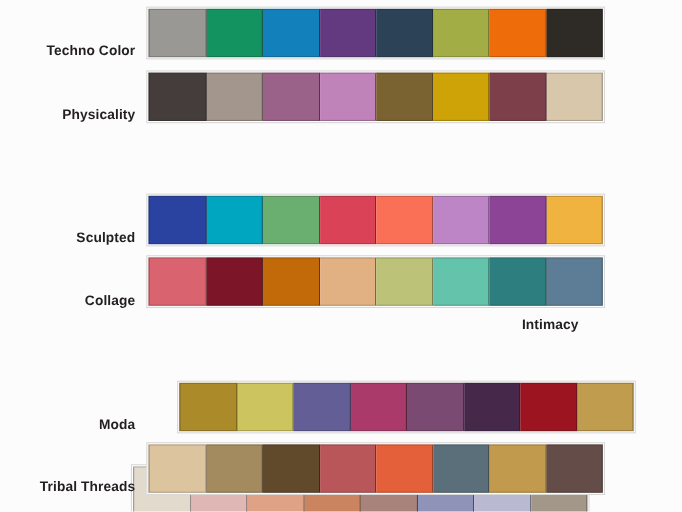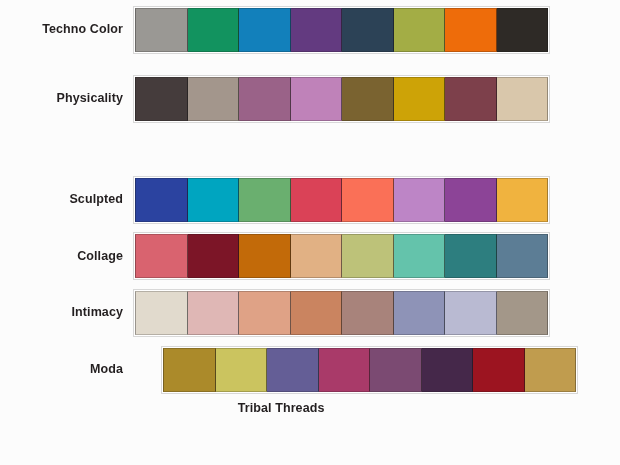--- a/index.html
+++ b/index.html
@@ -21,21 +21,21 @@
     background: #fcfcfc;
     box-sizing: border-box;
   }
 
   .palette-row {
     position: absolute;
     left: 0;
     width: 536px;
     height: 48px;
     display: flex;
-    align-items: center;
+    align-items: flex-end;
   }
 
   .row-label {
     width: 133px;
     flex: 0 0 133px;
     text-align: right;
     padding-right: 10px;
     box-sizing: border-box;
     font-size: 12.5px;
     font-weight: bold;
@@ -82,21 +82,21 @@
         <div class="swatch" style="background-color: rgb(154, 152, 148);"></div>
         <div class="swatch" style="background-color: rgb(18, 147, 95);"></div>
         <div class="swatch" style="background-color: rgb(18, 128, 187);"></div>
         <div class="swatch" style="background-color: rgb(99, 58, 128);"></div>
         <div class="swatch" style="background-color: rgb(44, 66, 86);"></div>
         <div class="swatch" style="background-color: rgb(163, 173, 69);"></div>
         <div class="swatch" style="background-color: rgb(238, 108, 10);"></div>
         <div class="swatch" style="background-color: rgb(46, 42, 38);"></div>
       </div>
     </div>
-    <div class="palette-row" style="top: 75px;">
+    <div class="palette-row" style="top: 64px;">
       <div class="row-label">Physicality</div>
       <div class="swatch-strip">
         <div class="swatch" style="background-color: rgb(69, 60, 60);"></div>
         <div class="swatch" style="background-color: rgb(163, 150, 140);"></div>
         <div class="swatch" style="background-color: rgb(154, 98, 136);"></div>
         <div class="swatch" style="background-color: rgb(191, 130, 185);"></div>
         <div class="swatch" style="background-color: rgb(122, 99, 48);"></div>
         <div class="swatch" style="background-color: rgb(205, 163, 7);"></div>
         <div class="swatch" style="background-color: rgb(125, 64, 75);"></div>
         <div class="swatch" style="background-color: rgb(217, 199, 171);"></div>
@@ -121,21 +121,21 @@
         <div class="swatch" style="background-color: rgb(217, 99, 111);"></div>
         <div class="swatch" style="background-color: rgb(124, 21, 39);"></div>
         <div class="swatch" style="background-color: rgb(194, 106, 9);"></div>
         <div class="swatch" style="background-color: rgb(225, 177, 132);"></div>
         <div class="swatch" style="background-color: rgb(189, 194, 121);"></div>
         <div class="swatch" style="background-color: rgb(100, 195, 171);"></div>
         <div class="swatch" style="background-color: rgb(45, 126, 127);"></div>
         <div class="swatch" style="background-color: rgb(92, 125, 149);"></div>
       </div>
     </div>
-    <div class="palette-row" style="top: 289px;">
+    <div class="palette-row" style="top: 289px; flex-direction: column;">
       <div class="row-label">Intimacy</div>
       <div class="swatch-strip">
         <div class="swatch" style="background-color: rgb(225, 218, 205);"></div>
         <div class="swatch" style="background-color: rgb(223, 183, 181);"></div>
         <div class="swatch" style="background-color: rgb(223, 162, 134);"></div>
         <div class="swatch" style="background-color: rgb(202, 132, 96);"></div>
         <div class="swatch" style="background-color: rgb(168, 131, 123);"></div>
         <div class="swatch" style="background-color: rgb(142, 147, 183);"></div>
         <div class="swatch" style="background-color: rgb(185, 186, 210);"></div>
         <div class="swatch" style="background-color: rgb(163, 151, 137);"></div>
@@ -147,21 +147,21 @@
         <div class="swatch" style="background-color: rgb(171, 138, 42);"></div>
         <div class="swatch" style="background-color: rgb(203, 196, 95);"></div>
         <div class="swatch" style="background-color: rgb(100, 94, 150);"></div>
         <div class="swatch" style="background-color: rgb(169, 58, 105);"></div>
         <div class="swatch" style="background-color: rgb(123, 74, 114);"></div>
         <div class="swatch" style="background-color: rgb(69, 40, 74);"></div>
         <div class="swatch" style="background-color: rgb(156, 20, 32);"></div>
         <div class="swatch" style="background-color: rgb(192, 156, 78);"></div>
       </div>
     </div>
-    <div class="palette-row" style="top: 402.2px; flex-direction: column;">
+    <div class="palette-row" style="top: 402.2px;">
       <div class="row-label">Tribal Threads</div>
       <div class="swatch-strip">
         <div class="swatch" style="background-color: rgb(220, 196, 158);"></div>
         <div class="swatch" style="background-color: rgb(163, 138, 95);"></div>
         <div class="swatch" style="background-color: rgb(97, 73, 43);"></div>
         <div class="swatch" style="background-color: rgb(184, 86, 90);"></div>
         <div class="swatch" style="background-color: rgb(228, 96, 59);"></div>
         <div class="swatch" style="background-color: rgb(90, 111, 121);"></div>
         <div class="swatch" style="background-color: rgb(194, 154, 78);"></div>
         <div class="swatch" style="background-color: rgb(100, 76, 72);"></div>

